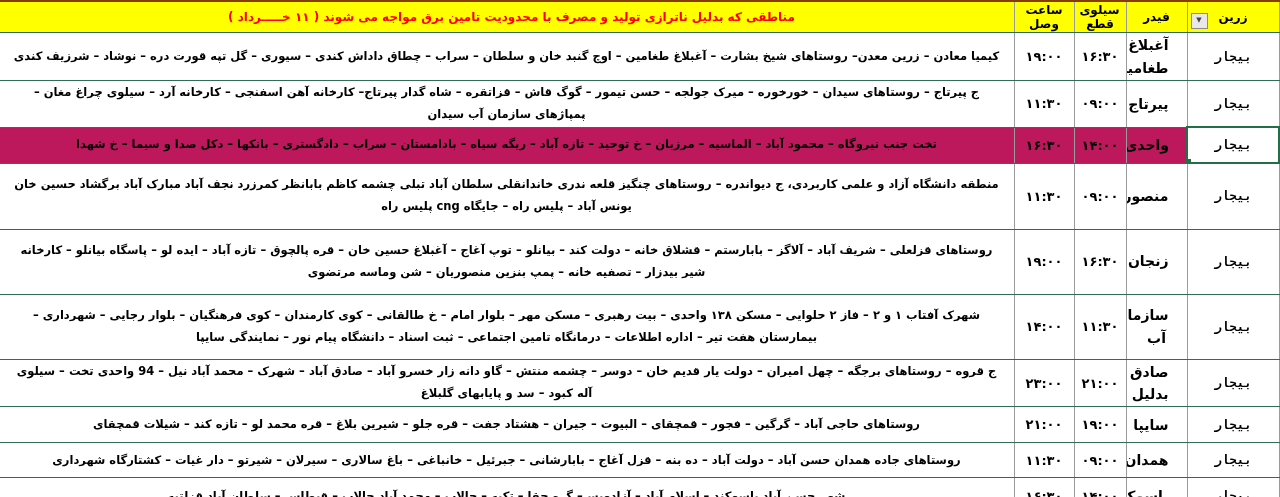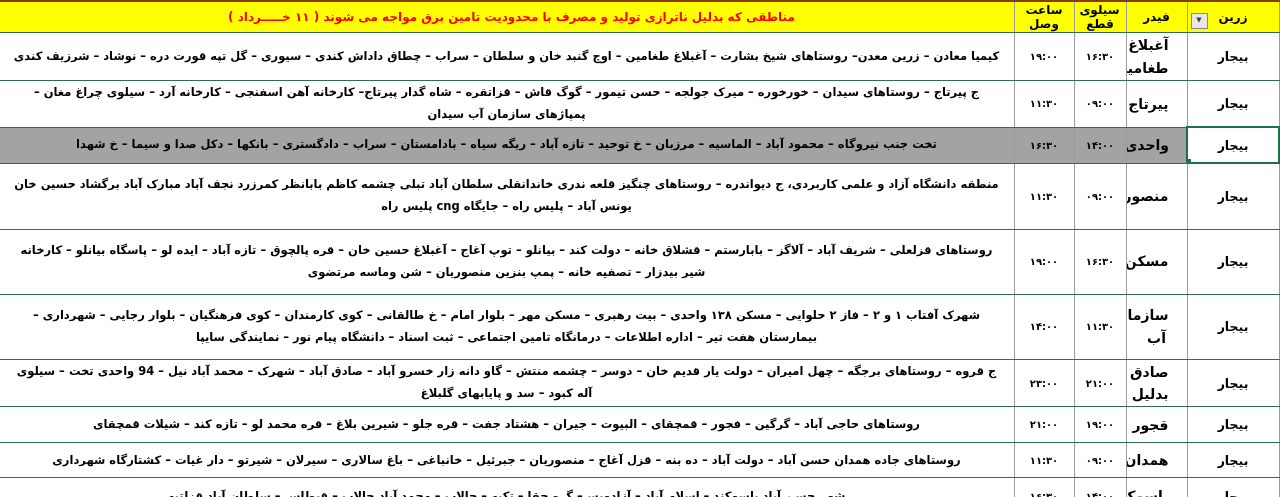--- a/index.html
+++ b/index.html
@@ -25,25 +25,25 @@
     border-top:2px solid #843c0c;
     position:relative;
   }
   th.title-cell{
     color:#ff0000;
     font-size:13.5px;
     letter-spacing:.2px;
     padding-left:16px;
   }
   td.desc{font-size:11.5px;line-height:1.9;padding:1px 10px;margin-top:34px;}
-  td.time{font-size:10px;}
+  td.time{font-size:13px;}
   td.feeder{font-size:14px;line-height:1.6;padding:1px 18px;}
-  td.region{font-size:12.5px;}
+  td.region{font-size:12.5px;font-family:Liberation Mono, monospace;}
   
-  tr.sel td{background:#a3a3a3;}
+  tr.sel td{background:#be185d;}
   tr.sel td.region{
     background:#ffffff;
     border:2.5px solid #1e7145;
     position:relative;
   }
   .fill-handle{
     position:absolute;left:-3px;bottom:-3px;width:5px;height:5px;
     background:#1e7145;border:1px solid #ffffff;
   }
   
@@ -109,21 +109,21 @@
     <tr style="height:66px">
       <td class="region">بیجار</td>
       <td class="feeder">منصوریان</td>
       <td class="time">۰۹:۰۰</td>
       <td class="time">۱۱:۳۰</td>
       <td class="desc">منطقه دانشگاه آزاد و علمی کاربردی، ج دیواندره – روستاهای چنگیز قلعه ندری خاندانقلی سلطان آباد تبلی چشمه کاظم بابانظر کمرزرد نجف آباد مبارک آباد برگشاد حسین خان یونس آباد – پلیس راه – جایگاه cng پلیس راه</td>
     </tr>
 
     <tr style="height:65px">
       <td class="region">بیجار</td>
-      <td class="feeder">مسکن</td>
+      <td class="feeder">زنجان</td>
       <td class="time">۱۶:۳۰</td>
       <td class="time">۱۹:۰۰</td>
       <td class="desc">روستاهای قزلعلی – شریف آباد – آلاگز – بابارستم – قشلاق خانه – دولت کند – بیانلو – توپ آغاج – آغبلاغ حسین خان – قره پالچوق – تازه آباد – ایده لو – پاسگاه بیانلو – کارخانه شیر بیدزار – تصفیه خانه – پمپ بنزین منصوریان – شن وماسه مرتضوی</td>
     </tr>
 
     <tr style="height:65px">
       <td class="region">بیجار</td>
       <td class="feeder">سازمان آب</td>
       <td class="time">۱۱:۳۰</td>
       <td class="time">۱۴:۰۰</td>
@@ -133,32 +133,32 @@
     <tr style="height:42px">
       <td class="region">بیجار</td>
       <td class="feeder">صادق بدلیل</td>
       <td class="time">۲۱:۰۰</td>
       <td class="time">۲۳:۰۰</td>
       <td class="desc">ج قروه – روستاهای برجگه – چهل امیران – دولت یار قدیم خان – دوسر – چشمه منتش – گاو دانه زار خسرو آباد – صادق آباد – شهرک – محمد آباد نیل – 94 واحدی تخت – سیلوی آله کبود – سد و پایابهای گلبلاغ</td>
     </tr>
 
     <tr style="height:36px">
       <td class="region">بیجار</td>
-      <td class="feeder">قجور</td>
+      <td class="feeder">سایپا</td>
       <td class="time">۱۹:۰۰</td>
       <td class="time">۲۱:۰۰</td>
       <td class="desc">روستاهای حاجی آباد – گرگین – فجور – قمچقای – البیوت – جیران – هشتاد جفت – قره جلو – شیرین بلاغ – قره محمد لو – تازه کند – شیلات قمچقای</td>
     </tr>
 
     <tr style="height:35px">
       <td class="region">بیجار</td>
       <td class="feeder">همدان</td>
       <td class="time">۰۹:۰۰</td>
       <td class="time">۱۱:۳۰</td>
-      <td class="desc">روستاهای جاده همدان حسن آباد – دولت آباد – ده بنه – قزل آغاج – منصوریان – جبرئیل – خانباغی – باغ سالاری – سیرلان – شیرتو – دار غیات – کشتارگاه شهرداری</td>
+      <td class="desc">روستاهای جاده همدان حسن آباد – دولت آباد – ده بنه – قزل آغاج – بابارشانی – جبرئیل – خانباغی – باغ سالاری – سیرلان – شیرتو – دار غیات – کشتارگاه شهرداری</td>
     </tr>
 
     <tr style="height:37px">
       <td class="region">بیجار</td>
       <td class="feeder">یاسوکند</td>
       <td class="time">۱۴:۰۰</td>
       <td class="time">۱۶:۳۰</td>
       <td class="desc">شهر حسن آباد یاسوکند – اسلام آباد – آزادویس– گره چقا – تکیه – چالاب – محمد آباد چالاب – قیطاس – سلطان آباد قزلتپه</td>
     </tr>
   </tbody>

